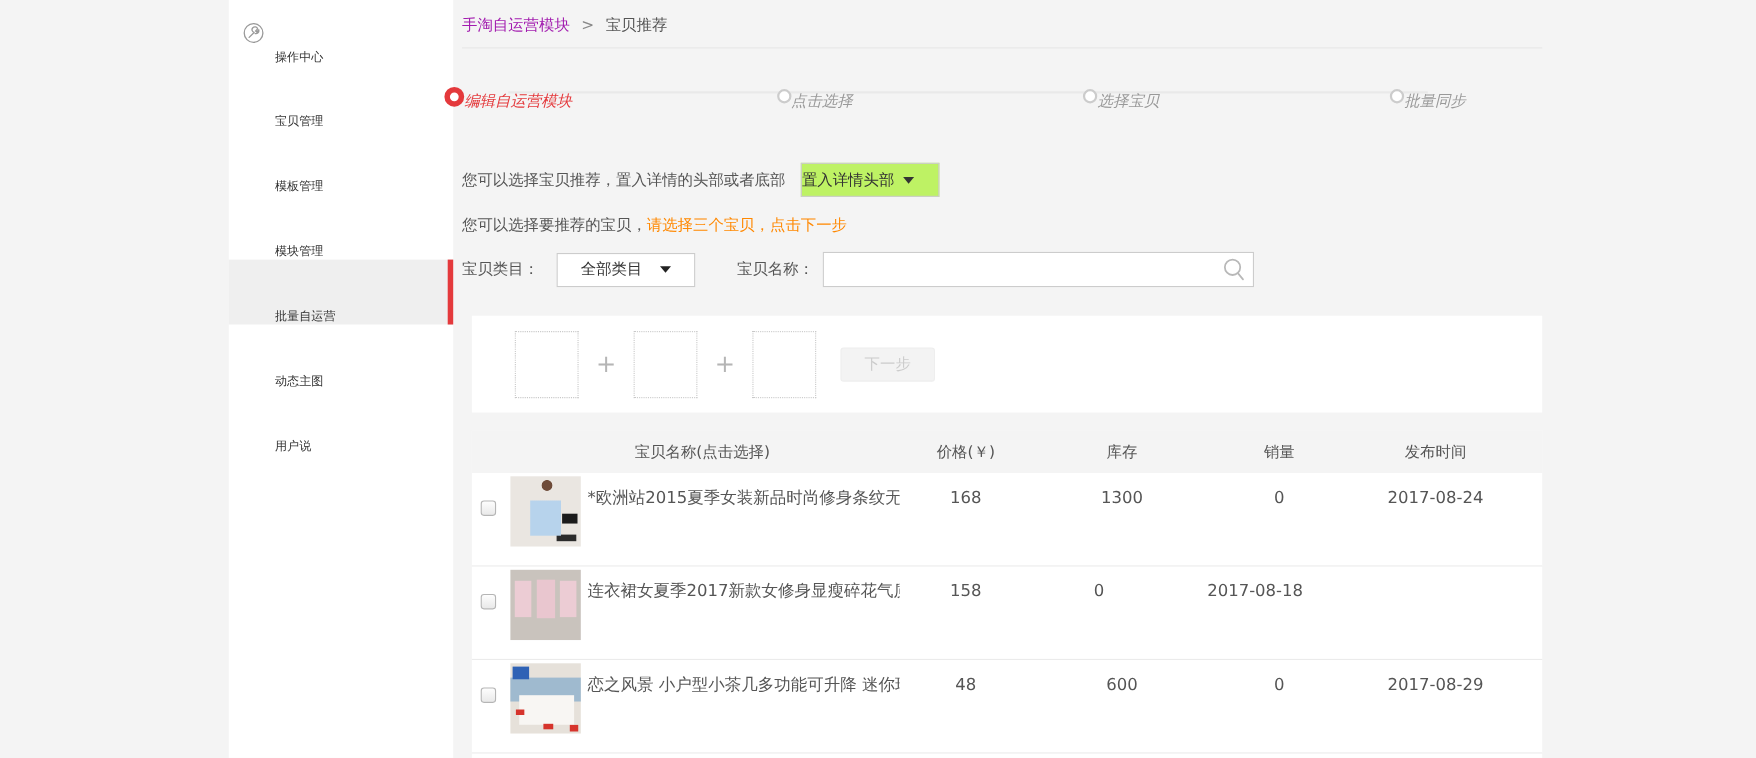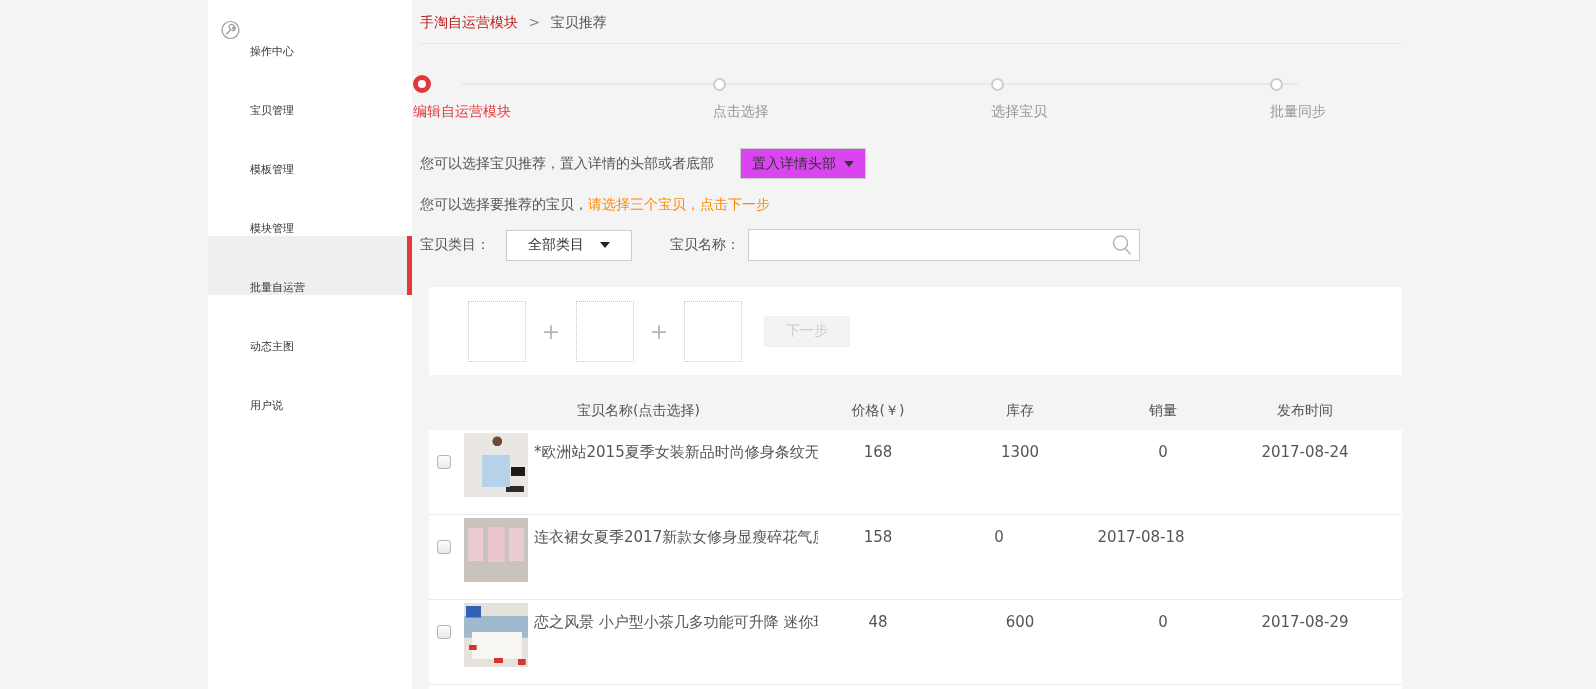--- a/index.html
+++ b/index.html
@@ -19,40 +19,40 @@
     border-right:5px solid transparent;
   }
   .side-item.active { background:#efefef; border-right-color:#e4393c; }
   .side-icon { position:absolute; left:13px; top:50%; transform:translateY(-50%); width:19px; height:19px; }
   .side-icon svg { display:block; }
 
   
   .content { position:absolute; left:420px; top:0; width:982px; height:689px; }
 
   .breadcrumb { position:absolute; top:14px; left:0; font-size:14px; color:#555; }
-  .breadcrumb .bc-link { color:#b91c1c; cursor:pointer; }
+  .breadcrumb .bc-link { color:#a21caf; cursor:pointer; }
   .breadcrumb .bc-sep { color:#888; margin:0 6px; }
   .top-divider { position:absolute; top:43px; left:0; width:982px; height:1px; background:#e7e7e7; }
 
   
   .steps { position:absolute; top:74px; left:42px; width:836px; height:52px; }
   .steps .track { position:absolute; top:9px; left:0; right:0; height:2px; background:#e9e9e9; }
-  .step { position:absolute; top:0; transform:translateX(-50%); display:flex; flex-direction:column; align-items:flex-start; }
+  .step { position:absolute; top:0; transform:translateX(-50%); display:flex; flex-direction:row; align-items:center;font-style:italic; }
   .step .dot-wrap { height:20px; display:flex; align-items:center; justify-content:center; }
   .step .dot { width:13px; height:13px; border:2px solid #ccc; border-radius:50%; background:#fff; }
   .step.active .dot { width:18px; height:18px; border:5px solid #e4393c; }
   .step .step-label { margin-top:9px; font-size:14px; color:#999; white-space:nowrap; }
   .step.active .step-label { color:#e4393c; }
 
   
   .instr1 { position:absolute; top:148px; left:0; height:31px; display:flex; align-items:center; }
   .instr1 .instr-text { color:#555; }
   .pos-select {
-    margin-left:26px; width:126px; height:31px; background:#d946ef;
-    border:1px solid #ccc; display:flex; align-items:center; justify-content:center;
+    margin-left:14px; width:126px; height:31px; background:#bef264;
+    border:1px solid #ccc; display:flex; align-items:center; justify-content:flex-start;
     color:#333; cursor:pointer;
   }
   .caret { display:inline-block; width:0; height:0; margin-left:8px;
     border-left:5px solid transparent; border-right:5px solid transparent; border-top:6px solid #333; }
   .instr2 { position:absolute; top:196px; left:0; }
   .instr2 .hl { color:#ff8800; }
 
   
   .filter-row { position:absolute; top:229px; left:0; height:32px; display:flex; align-items:center; }
   .filter-label { color:#555; }

